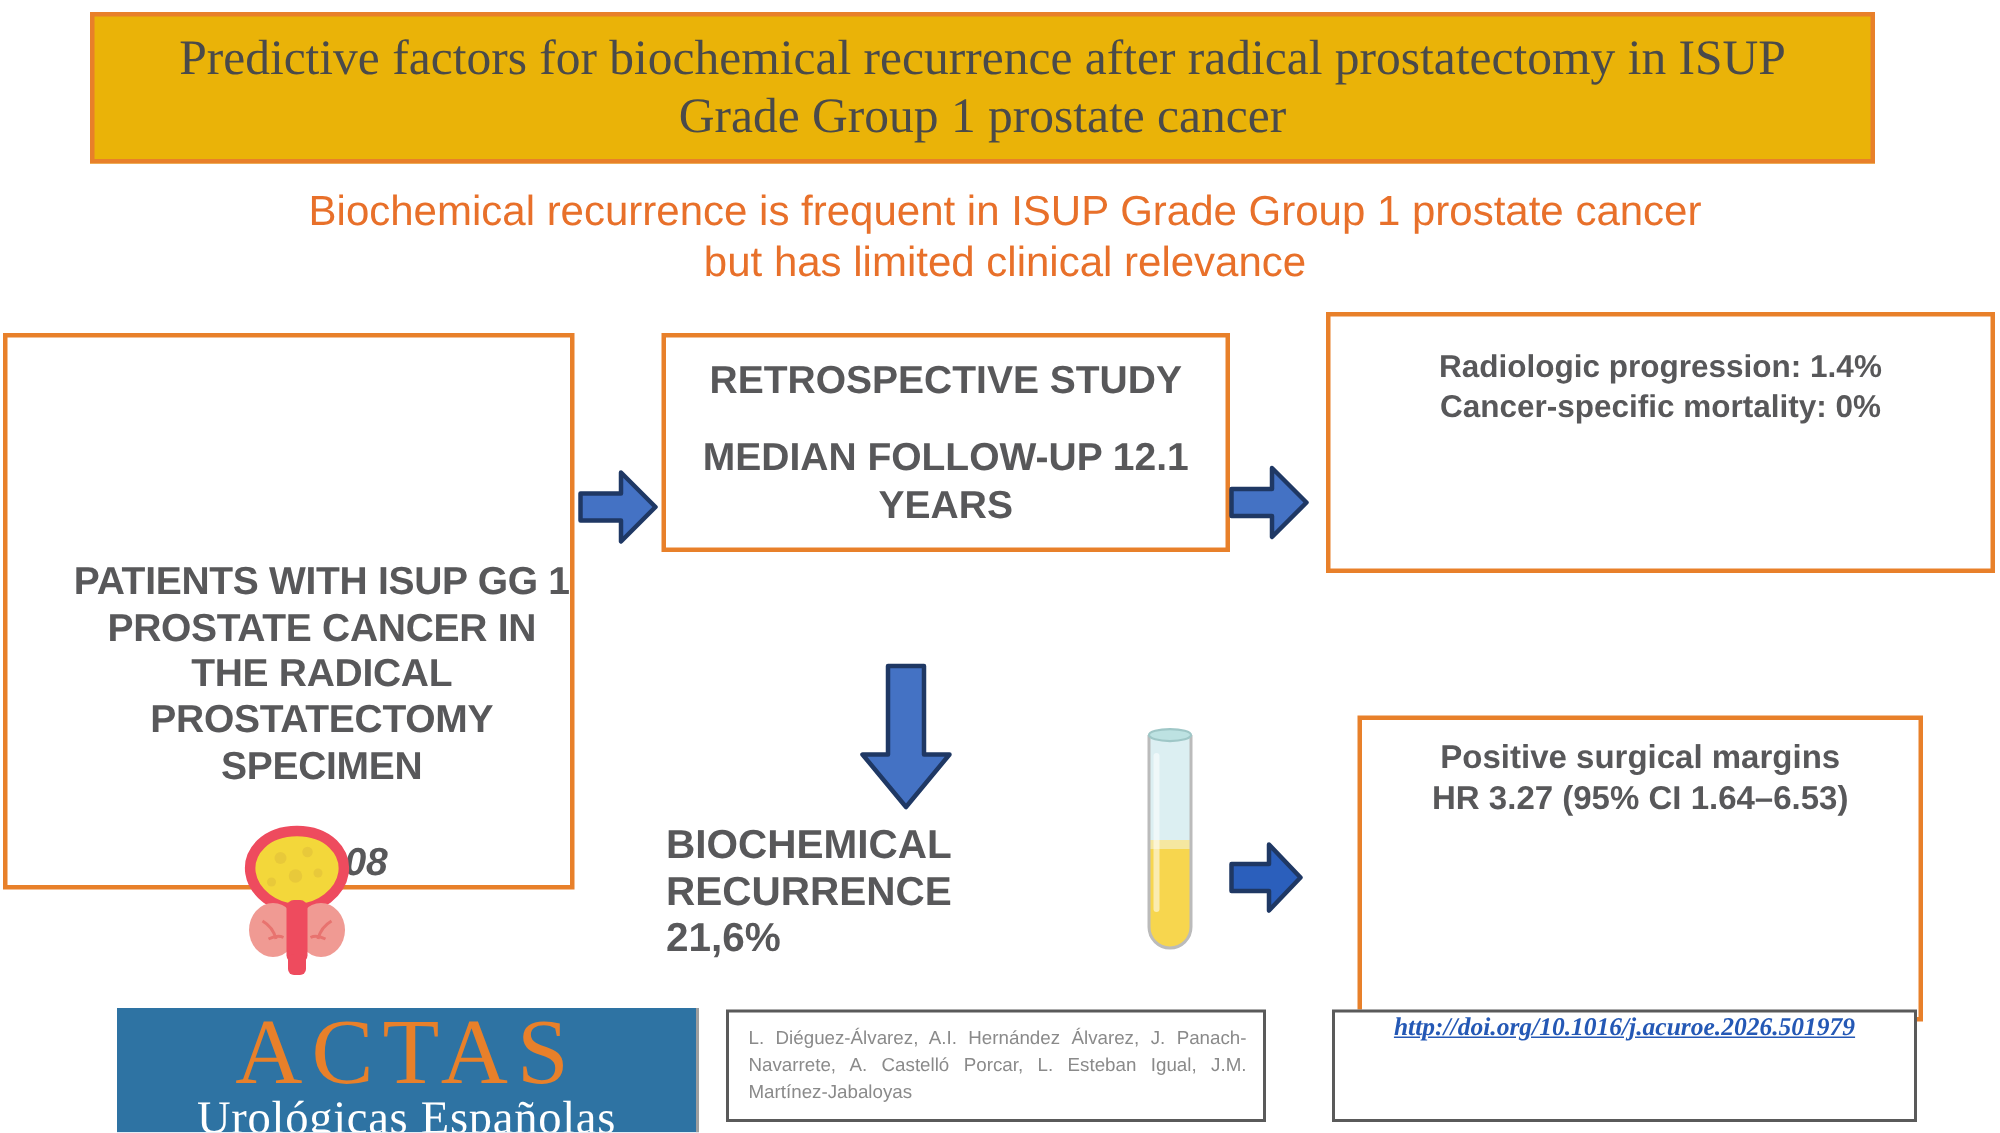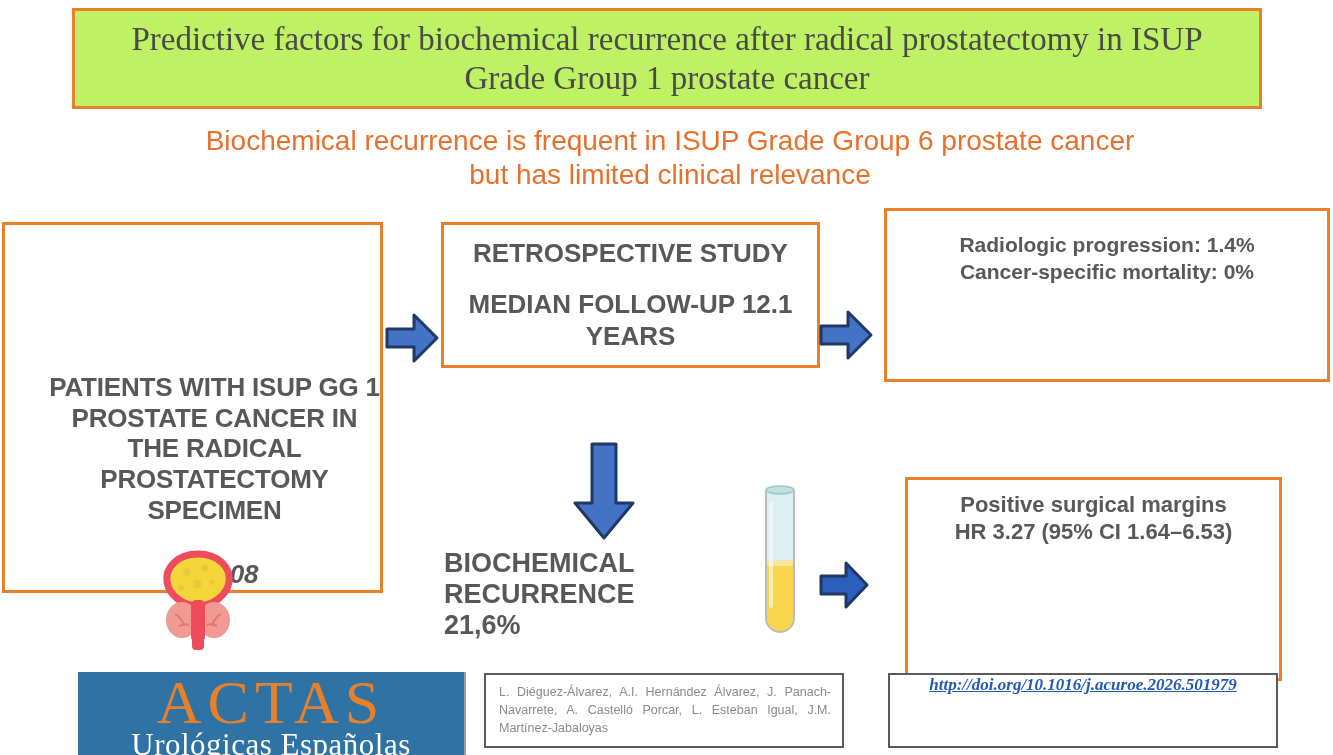--- a/index.html
+++ b/index.html
@@ -14,26 +14,26 @@
     position: relative;
     width: 1333px;
     height: 755px;
     background: #ffffff;
     overflow: hidden;
   }
 
   
   .title-box {
     position: absolute;
-    left: 72px;
+    left: 60px;
     top: 8px;
     width: 1190px;
     height: 101px;
     border: 3px solid #E8802A;
-    background: #bef264;
+    background: #eab308;
     box-sizing: border-box;
     display: flex;
     align-items: center;
     justify-content: center;
   }
   .title-text {
     font-family: "Liberation Serif", serif;
     font-size: 33px;
     line-height: 1.18;
     color: #4a4a4a;
@@ -239,21 +239,21 @@
 </head>
 <body>
 
 <div id="abstract">
 
   <div class="title-box">
     <div class="title-text">Predictive factors for biochemical recurrence after radical prostatectomy in ISUP Grade Group 1 prostate cancer</div>
   </div>
 
   <div class="subtitle">
-    <div>Biochemical recurrence is frequent in ISUP Grade Group 6 prostate cancer</div>
+    <div>Biochemical recurrence is frequent in ISUP Grade Group 1 prostate cancer</div>
     <div>but has limited clinical relevance</div>
   </div>
 
   <div class="obox" id="box-patients">
     <div class="boxtext">PATIENTS WITH ISUP GG 1 PROSTATE CANCER IN THE RADICAL PROSTATECTOMY SPECIMEN</div>
     <div class="boxtext n-line">n = 208</div>
   </div>
 
   <div class="obox" id="box-study">
     <div class="boxtext">RETROSPECTIVE STUDY</div>

